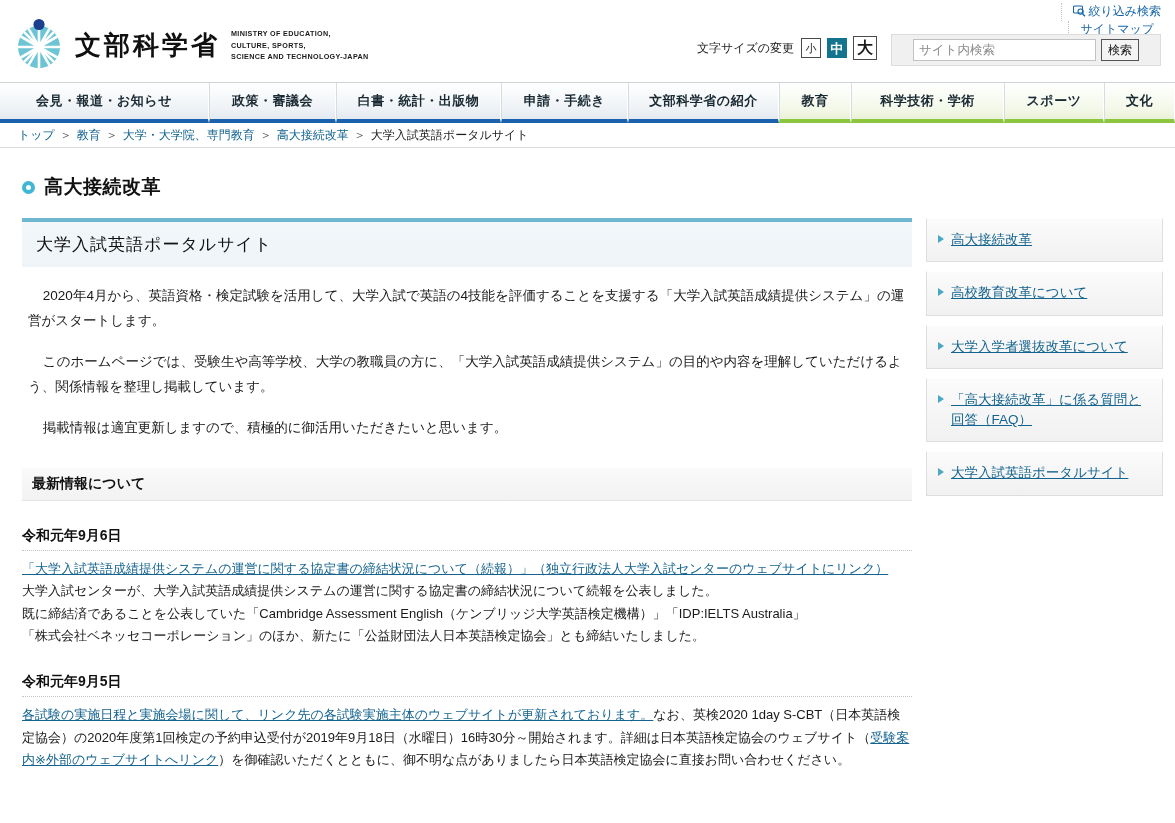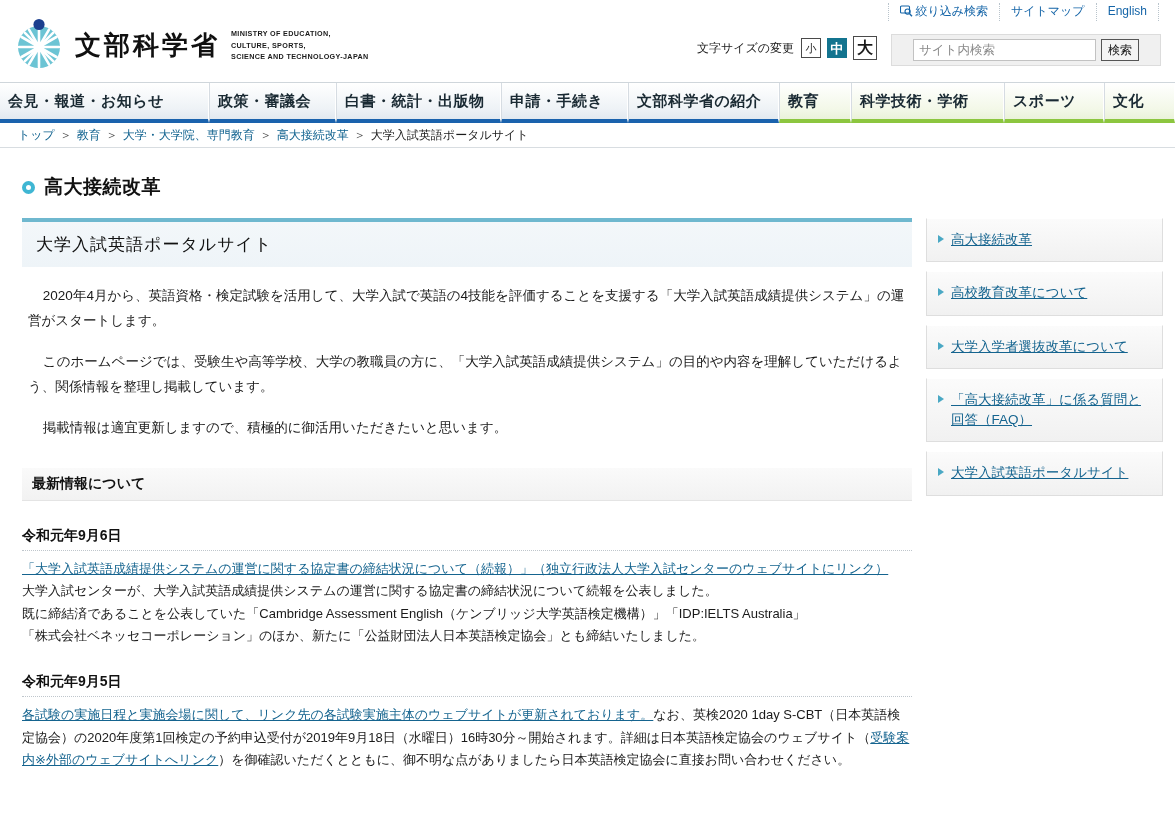--- a/index.html
+++ b/index.html
@@ -50,23 +50,25 @@
     font-size: 7.2px;
     font-weight: bold;
     letter-spacing: 0.35px;
     line-height: 1.62;
     color: #1a1a1a;
     padding-top: 5px;
   }
 
   .util-row {
     position: absolute;
-    right: 16px; top: 3px;
-    display: flex;
+    right: 3px; top: 3px;
+    display: flex;
+    align-items: center;
     font-size: 12px;
+    flex-direction: column;
   }
   .util-row .util-item {
     color: #1565a8;
     padding: 0 11px;
     border-left: 1px dotted #b9c4cc;
     line-height: 16px;
     white-space: nowrap;
     text-decoration: none;
     cursor: pointer;
   }
@@ -150,31 +152,31 @@
   
   .gnav {
     display: flex;
     height: 41px;
     border-top: 1px solid #cfd6db;
   }
   .gnav-item {
     flex: 0 0 auto;
     display: flex;
     align-items: center;
-    justify-content: flex-start;
-    font-size: 15px;
+    justify-content: center;
+    font-size: 13px;
     font-weight: bold;
     color: #1a2a33;
     background: linear-gradient(to bottom, #ffffff 0%, #eef2f6 72%, #e2e9f0 100%);
     border-right: 1px solid #ffffff;
     border-left: 1px solid #d6dce2;
     border-bottom: 4px solid #1a62ad;
     cursor: pointer;
     white-space: nowrap;
-    padding: 0 8px;
+    padding: 0 20px;
     letter-spacing: 0.5px;
   }
   .gnav-item.green {
     background: linear-gradient(to bottom, #ffffff 0%, #f3f8e8 72%, #eaf2d9 100%);
     border-bottom-color: #8cc63f;
   }
   .gnav-item:first-child { border-left: none; }
 
   
   .breadcrumb {

